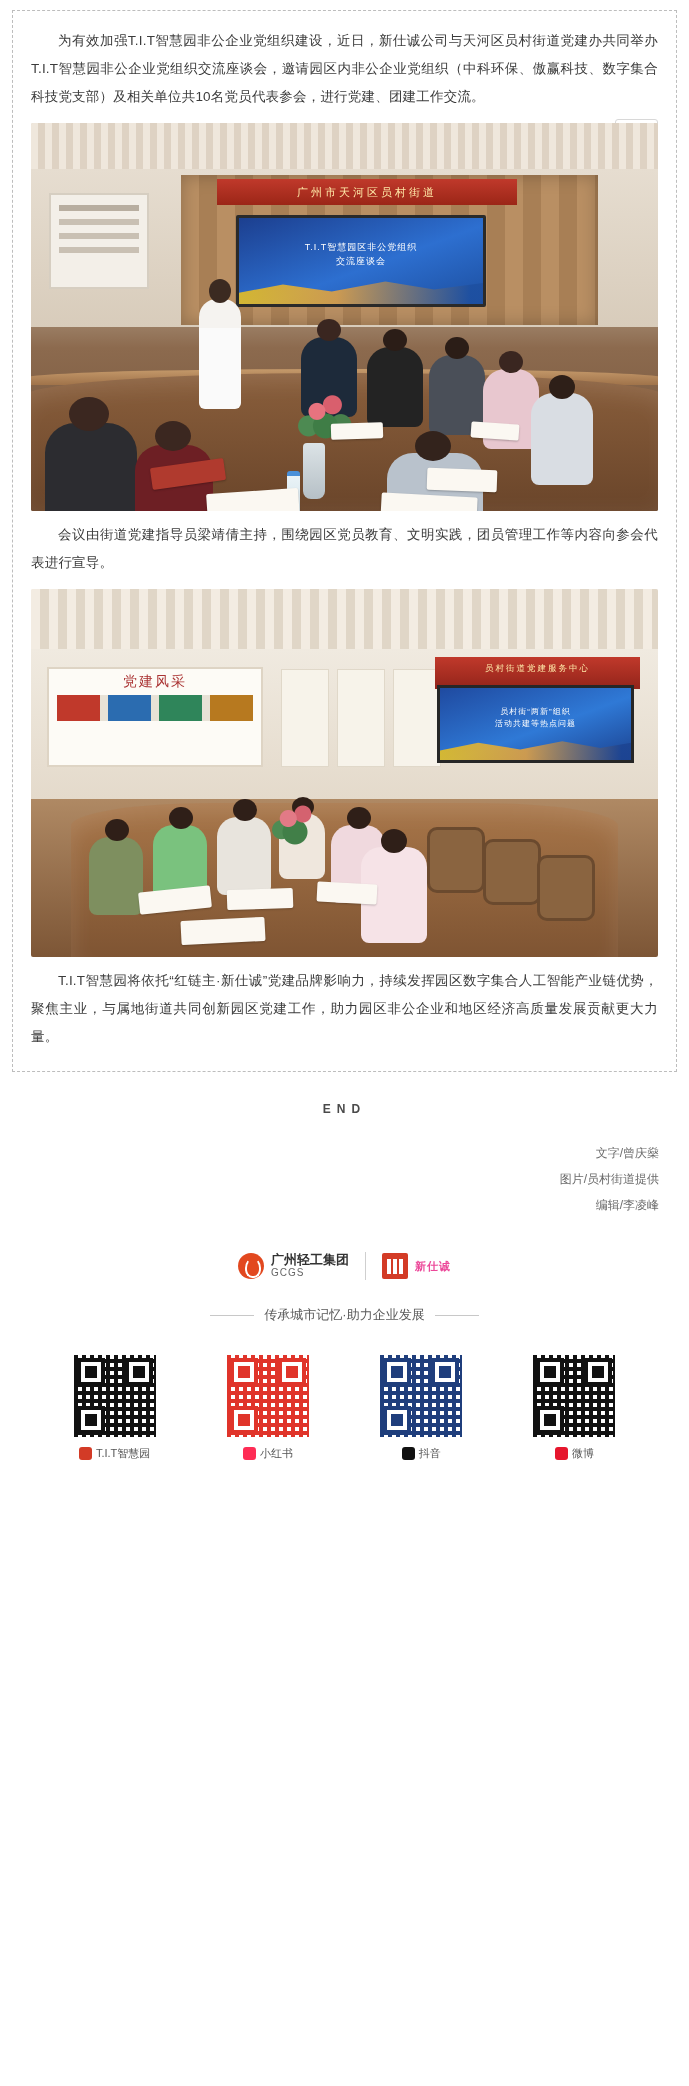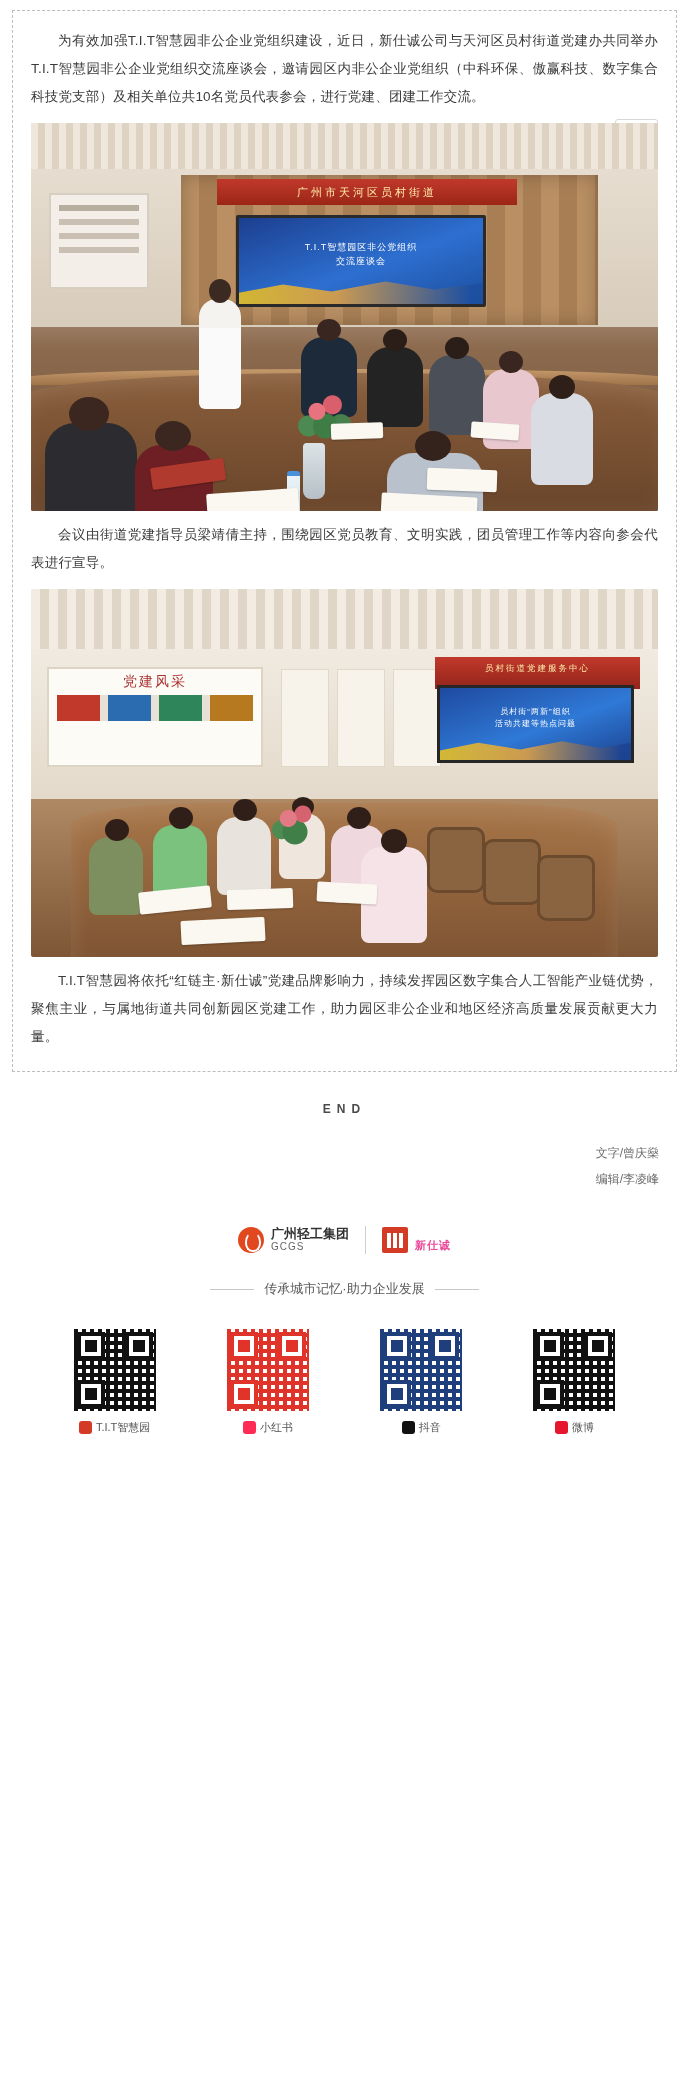--- a/index.html
+++ b/index.html
@@ -270,21 +270,21 @@
     color: #6b6b6b;
     padding-right: 18px;
   }
   .logos {
     display: flex;
     align-items: center;
     justify-content: center;
     gap: 16px;
     margin-top: 34px;
   }
-  .logo-l, .logo-r { display: flex; align-items: flex-end; gap: 7px; }
+  .logo-l, .logo-r { display: flex; align-items: center; gap: 7px; }
   .logo-mark {
     width: 26px; height: 26px; border-radius: 50%;
     background: #e2481f; position: relative;
   }
   .logo-mark:after{
     content:""; position:absolute; left:7px; top:5px; width:12px; height:16px;
     border:2.5px solid #fff; border-radius:50% 50% 45% 45%; border-top-color:transparent;
   }
   .logo-l .txt-cn { font-size: 13px; color:#333; font-weight:bold; line-height:14px;}
   .logo-l .txt-en { font-size: 10px; color:#666; letter-spacing:1px; line-height:12px;}
@@ -430,20 +430,21 @@
       </div>
     </div>
 
     <p class="body-text">T.I.T智慧园将依托“红链主·新仕诚”党建品牌影响力，持续发挥园区数字集合人工智能产业链优势，聚焦主业，与属地街道共同创新园区党建工作，助力园区非公企业和地区经济高质量发展贡献更大力量。</p>
   </div>
 
   <div class="end-mark">END</div>
 
   <div class="credits">
     <div>文字/曾庆燊</div>
+    <div>图片/员村街道提供</div>
     <div>编辑/李凌峰</div>
   </div>
 
   <div class="logos">
     <div class="logo-l">
       <div class="logo-mark"></div>
       <div>
         <div class="txt-cn">广州轻工集团</div>
         <div class="txt-en">GCGS</div>
       </div>

